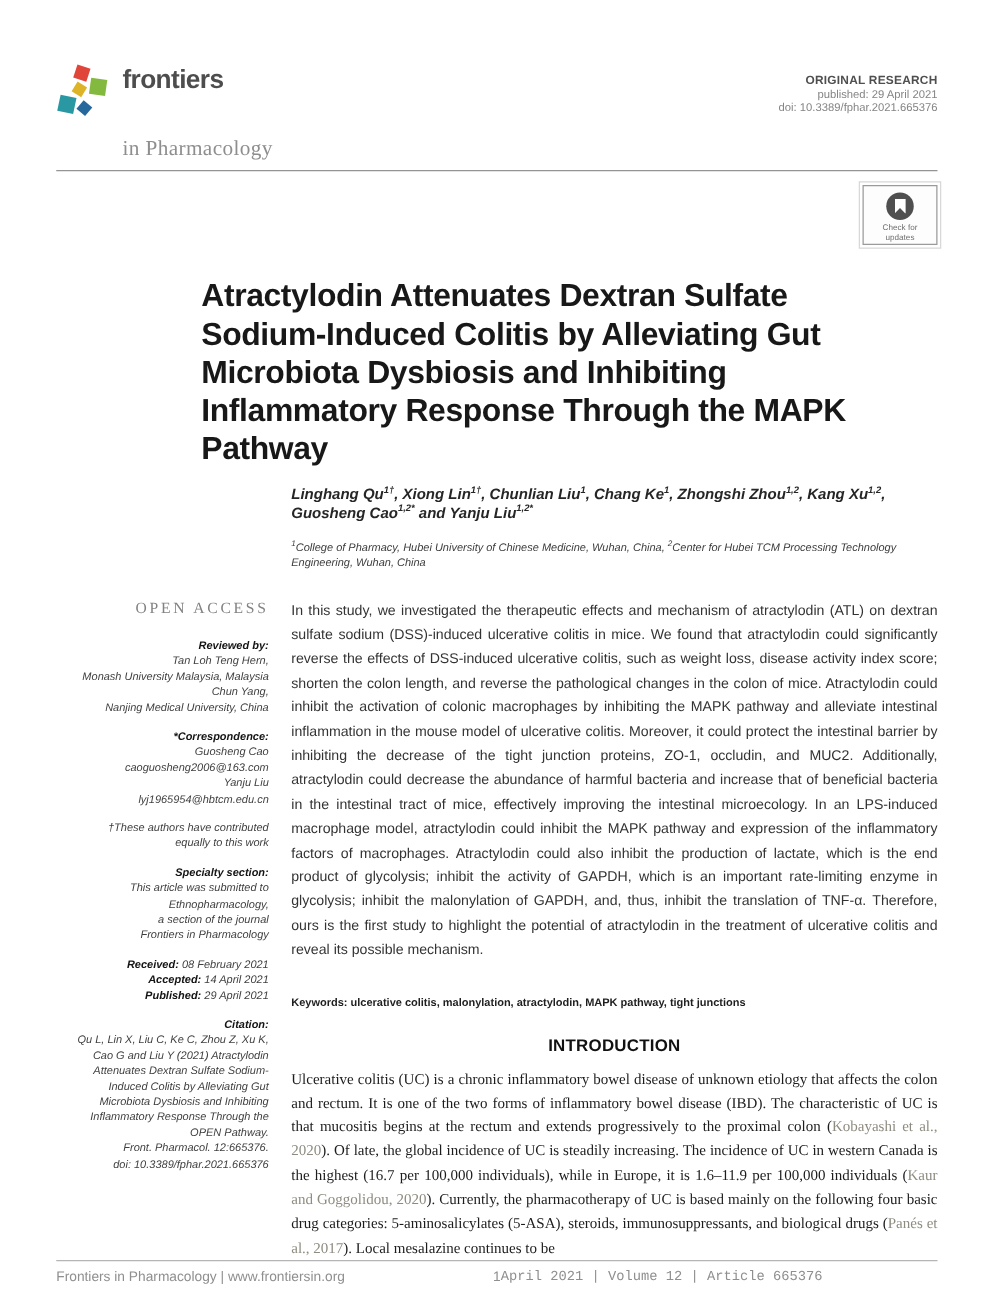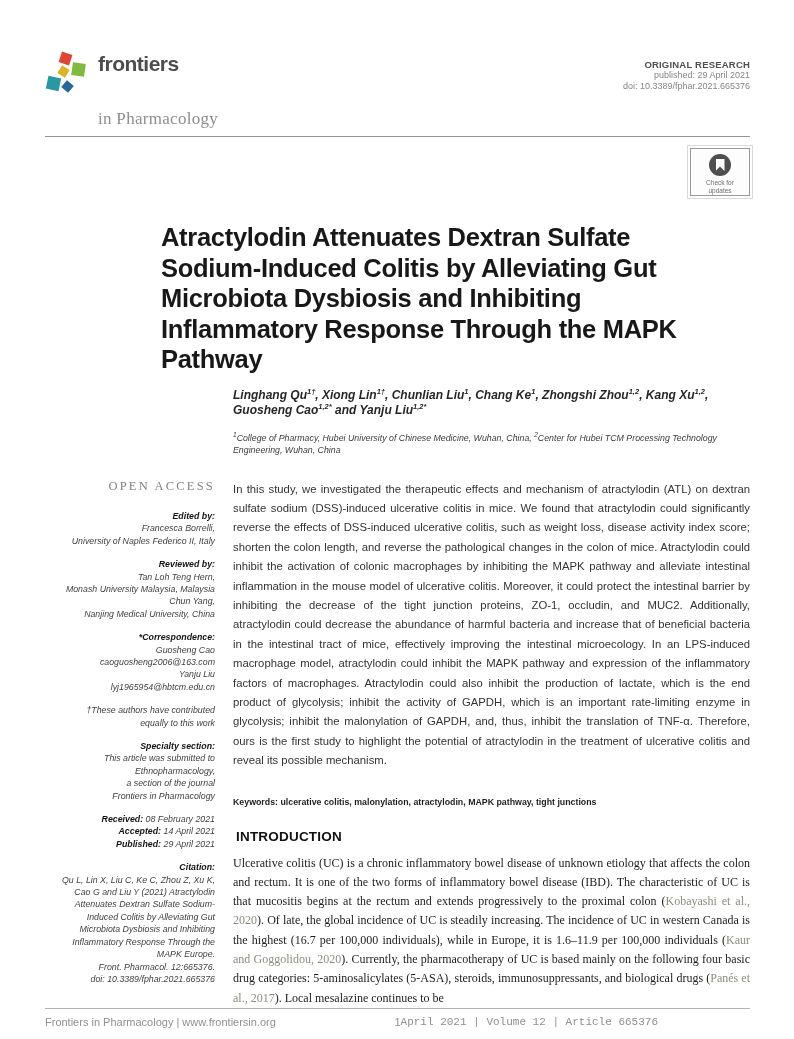--- a/index.html
+++ b/index.html
@@ -41,21 +41,21 @@
   
   .columns{display:flex;margin-top:24px;flex:none;}
   .sidebar{width:170px;flex:none;text-align:right;font-style:italic;font-size:8.8px;color:#3f3f3f;line-height:12.4px;}
   .open-access{font-family:"Liberation Serif","DejaVu Serif",serif;font-style:normal;font-size:12.5px;letter-spacing:2.2px;color:#828282;margin-bottom:18px;}
   .sb-block{margin-bottom:11px;}
   .sb-label{font-weight:bold;color:#141414;}
   .sb-line[data-interactable="true"]{cursor:pointer;}
   .main{flex:1;margin-left:18px;}
   .abstract{font-size:11.3px;line-height:19.4px;text-align:justify;color:#333;margin:0;}
   .keywords{margin:26px 0 0;font-size:8.8px;font-weight:bold;color:#1f1f1f;line-height:11px;}
-  .section-heading{margin:21px 3px 0;font-size:13.5px;font-weight:bold;color:#111;letter-spacing:0.2px;}
+  .section-heading{margin:21px 3px 0;font-size:13.5px;font-weight:bold;color:#111;letter-spacing:0.2px;text-align:center;}
   .body-text{font-family:"Liberation Serif","DejaVu Serif",serif;margin:10px 0 0;font-size:12px;line-height:19.3px;text-align:justify;color:#1c1c1c;}
   .cite{color:var(--citation_gray);cursor:pointer;}
   
   footer{margin-top:auto;}
   .footer-rule{border-top:1px solid #b5b5b5;}
   .footer-row{display:flex;margin-top:8px;font-size:11px;color:#8f8f8f;line-height:10px;}
   .footer-row .fl{flex:1;text-align:left;cursor:pointer;}
   .footer-row .fc{flex:none;}
   .footer-row .fr{flex:1;font-family:Liberation Mono, monospace;}
 </style>
@@ -100,25 +100,20 @@
 
   <div class="authors" data-interactable="false"><span data-interactable="false">Linghang Qu</span><sup data-interactable="false">1†</sup>, <span data-interactable="false">Xiong Lin</span><sup data-interactable="false">1†</sup>, <span data-interactable="false">Chunlian Liu</span><sup data-interactable="false">1</sup>, <span data-interactable="false">Chang Ke</span><sup data-interactable="false">1</sup>, <span data-interactable="false">Zhongshi Zhou</span><sup data-interactable="false">1,2</sup>, <span data-interactable="false">Kang Xu</span><sup data-interactable="false">1,2</sup>, <br><span data-interactable="false">Guosheng Cao</span><sup data-interactable="false">1,2*</sup> and <span data-interactable="false">Yanju Liu</span><sup data-interactable="false">1,2*</sup></div>
 
   <div class="affiliations" data-interactable="false"><sup data-interactable="false">1</sup>College of Pharmacy, Hubei University of Chinese Medicine, Wuhan, China, <sup data-interactable="false">2</sup>Center for Hubei TCM Processing Technology Engineering, Wuhan, China</div>
 
   <div class="columns" data-interactable="false">
     <aside class="sidebar" data-interactable="false">
       <div class="open-access" data-interactable="false">OPEN ACCESS</div>
       <div id="sidebar-blocks" data-interactable="false">
           <div data-interactable="false" class="sb-block">
-            <div data-interactable="false" class="sb-label">Edited by:</div>
-            <div data-interactable="false" class="sb-line">Francesca Borrelli,</div>
-            <div data-interactable="false" class="sb-line">University of Naples Federico II, Italy</div>
-          </div>
-          <div data-interactable="false" class="sb-block">
             <div data-interactable="false" class="sb-label">Reviewed by:</div>
             <div data-interactable="false" class="sb-line">Tan Loh Teng Hern,</div>
             <div data-interactable="false" class="sb-line">Monash University Malaysia, Malaysia</div>
             <div data-interactable="false" class="sb-line">Chun Yang,</div>
             <div data-interactable="false" class="sb-line">Nanjing Medical University, China</div>
           </div>
           <div data-interactable="false" class="sb-block">
             <div data-interactable="false" class="sb-label">*Correspondence:</div>
             <div data-interactable="false" class="sb-line">Guosheng Cao</div>
             <div data-interactable="true" class="sb-line">caoguosheng2006@163.com</div>
@@ -142,21 +137,21 @@
             <div data-interactable="false" class="sb-line"><span data-interactable="false" class="sb-label">Published: </span>29 April 2021</div>
           </div>
           <div data-interactable="false" class="sb-block">
             <div data-interactable="false" class="sb-label">Citation:</div>
             <div data-interactable="false" class="sb-line">Qu L, Lin X, Liu C, Ke C, Zhou Z, Xu K,</div>
             <div data-interactable="false" class="sb-line">Cao G and Liu Y (2021) Atractylodin</div>
             <div data-interactable="false" class="sb-line">Attenuates Dextran Sulfate Sodium-</div>
             <div data-interactable="false" class="sb-line">Induced Colitis by Alleviating Gut</div>
             <div data-interactable="false" class="sb-line">Microbiota Dysbiosis and Inhibiting</div>
             <div data-interactable="false" class="sb-line">Inflammatory Response Through the</div>
-            <div data-interactable="false" class="sb-line">MAPK Europe.</div>
+            <div data-interactable="false" class="sb-line">OPEN Pathway.</div>
             <div data-interactable="false" class="sb-line">Front. Pharmacol. 12:665376.</div>
             <div data-interactable="false" class="sb-line">doi: 10.3389/fphar.2021.665376</div>
           </div>
         </div>
     </aside>
     <main class="main" data-interactable="false">
       <p class="abstract" data-interactable="false">In this study, we investigated the therapeutic effects and mechanism of atractylodin (ATL) on dextran sulfate sodium (DSS)-induced ulcerative colitis in mice. We found that atractylodin could significantly reverse the effects of DSS-induced ulcerative colitis, such as weight loss, disease activity index score; shorten the colon length, and reverse the pathological changes in the colon of mice. Atractylodin could inhibit the activation of colonic macrophages by inhibiting the MAPK pathway and alleviate intestinal inflammation in the mouse model of ulcerative colitis. Moreover, it could protect the intestinal barrier by inhibiting the decrease of the tight junction proteins, ZO-1, occludin, and MUC2. Additionally, atractylodin could decrease the abundance of harmful bacteria and increase that of beneficial bacteria in the intestinal tract of mice, effectively improving the intestinal microecology. In an LPS-induced macrophage model, atractylodin could inhibit the MAPK pathway and expression of the inflammatory factors of macrophages. Atractylodin could also inhibit the production of lactate, which is the end product of glycolysis; inhibit the activity of GAPDH, which is an important rate-limiting enzyme in glycolysis; inhibit the malonylation of GAPDH, and, thus, inhibit the translation of TNF-α. Therefore, ours is the first study to highlight the potential of atractylodin in the treatment of ulcerative colitis and reveal its possible mechanism.</p>
       <p class="keywords" data-interactable="false">Keywords: ulcerative colitis, malonylation, atractylodin, MAPK pathway, tight junctions</p>
       <h2 class="section-heading" data-interactable="false">INTRODUCTION</h2>
       <p class="body-text" id="intro-para" data-interactable="false"><span data-interactable="false">Ulcerative colitis (UC) is a chronic inflammatory bowel disease of unknown etiology that affects the colon and rectum. It is one of the two forms of inflammatory bowel disease (IBD). The characteristic of UC is that mucositis begins at the rectum and extends progressively to the proximal colon (</span><span data-interactable="true" class="cite">Kobayashi et al., 2020</span><span data-interactable="false">). Of late, the global incidence of UC is steadily increasing. The incidence of UC in western Canada is the highest (16.7 per 100,000 individuals), while in Europe, it is 1.6–11.9 per 100,000 individuals (</span><span data-interactable="true" class="cite">Kaur and Goggolidou, 2020</span><span data-interactable="false">). Currently, the pharmacotherapy of UC is based mainly on the following four basic drug categories: 5-aminosalicylates (5-ASA), steroids, immunosuppressants, and biological drugs (</span><span data-interactable="true" class="cite">Panés et al., 2017</span><span data-interactable="false">). Local mesalazine continues to be</span></p>

